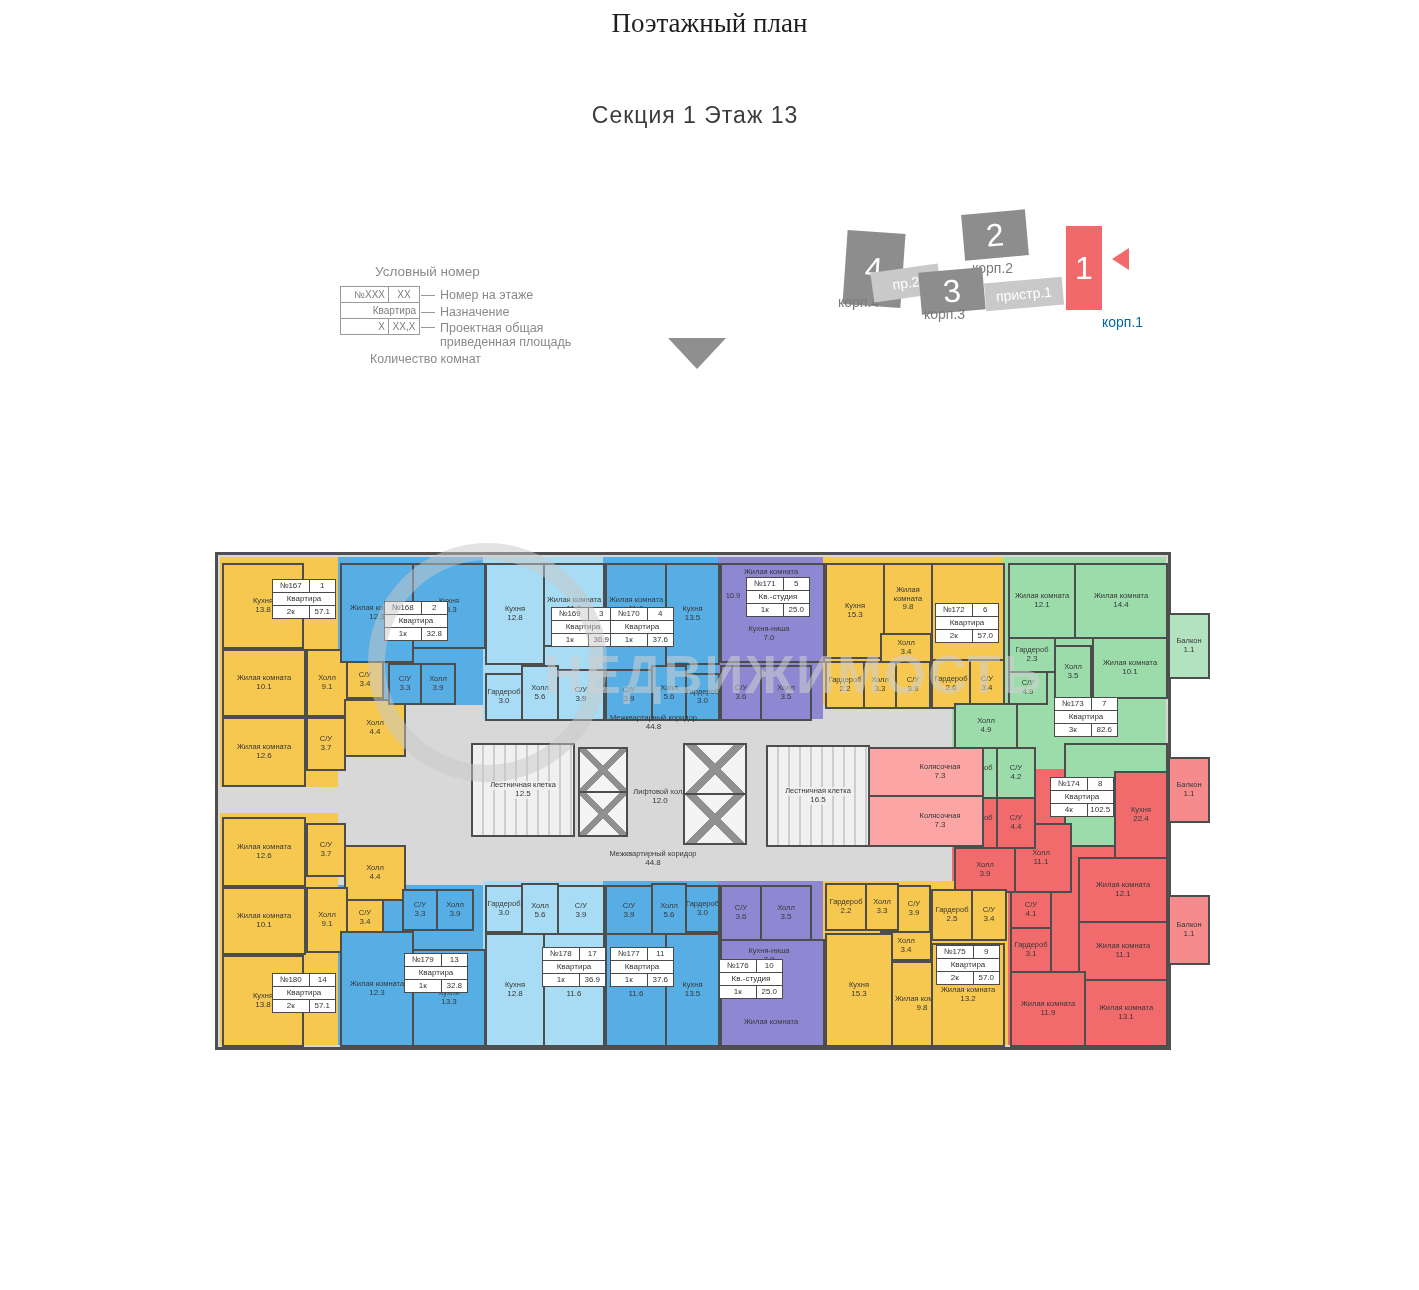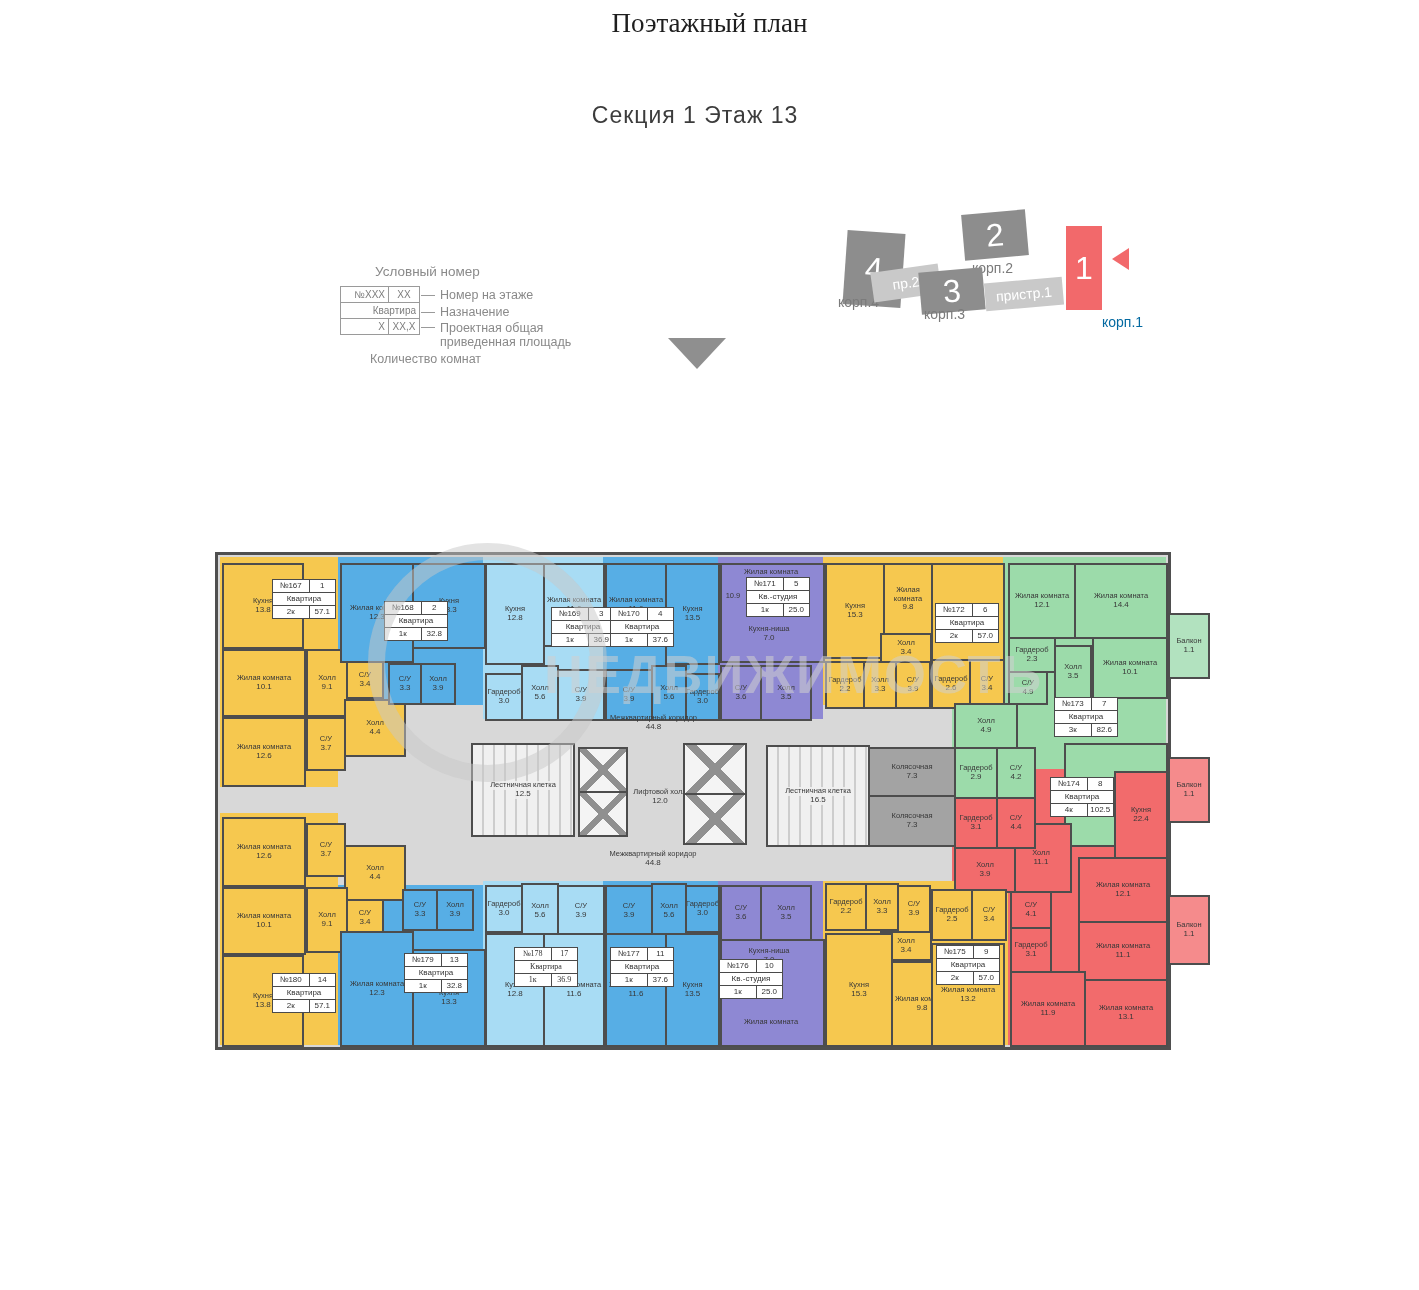--- a/index.html
+++ b/index.html
@@ -35,21 +35,21 @@
   #plan{left:215px;top:552px;width:950px;height:492px;background:#d8d8d8;
         border:3px solid #4f4f4f;}
   #plan .fill{position:absolute;}
   #plan .room{position:absolute;border:2px solid #4d4d4d;display:flex;flex-direction:column;
       align-items:center;justify-content:center;text-align:center;overflow:hidden;
       font-size:8px;line-height:1.1;color:#383838;}
   #plan .room .rn{display:block;font-size:7.5px;}
   #plan .room .ra{display:block;font-size:8px;}
   .c-y{background:#f6c84f;}  .c-b{background:#57aee5;}  .c-lb{background:#a8dcf4;}
   .c-p{background:#8e88d3;}  .c-g{background:#9cdbaa;}  .c-r{background:#f26b6c;}
-  .c-cor{background:#a3a3a3;}
+  .c-cor{background:#fca5a5;padding-left:28px;}
   .c-gB{background:#b2e2bf;} .c-rB{background:#f58b8c;}
   #plan .room.c-t{background:none;border:none;}
   #plan .room.c-st{background:repeating-linear-gradient(90deg,#f0f0f0 0 9px,#cdcdcd 9px 11px);}
   #plan .room.c-st .rn,#plan .room.c-st .ra{background:rgba(240,240,240,.85);padding:0 2px;}
   #plan .room.c-sh{background:
       linear-gradient(45deg,transparent 45%,#909090 45% 55%,transparent 55%),
       linear-gradient(-45deg,transparent 45%,#909090 45% 55%,transparent 55%),#f4f4f4;}
   
   .apt{position:absolute;width:62px;background:#fff;border:1px solid #4a4a4a;
        font-size:8px;color:#333;z-index:30;}
@@ -678,21 +678,21 @@
         <span class="cr">11</span>
       </div>
       <div class="row">
         <span class="single">Квартира</span>
       </div>
       <div class="row">
         <span class="cl">1к</span>
         <span class="cr">37.6</span>
       </div>
     </div>
-    <div class="apt" style="left: 296px; top: 392px; font-family: Liberation Serif, serif;">
+    <div class="apt" style="left: 324px; top: 392px;">
       <div class="row">
         <span class="cl">№178</span>
         <span class="cr">17</span>
       </div>
       <div class="row">
         <span class="single">Квартира</span>
       </div>
       <div class="row">
         <span class="cl">1к</span>
         <span class="cr">36.9</span>

